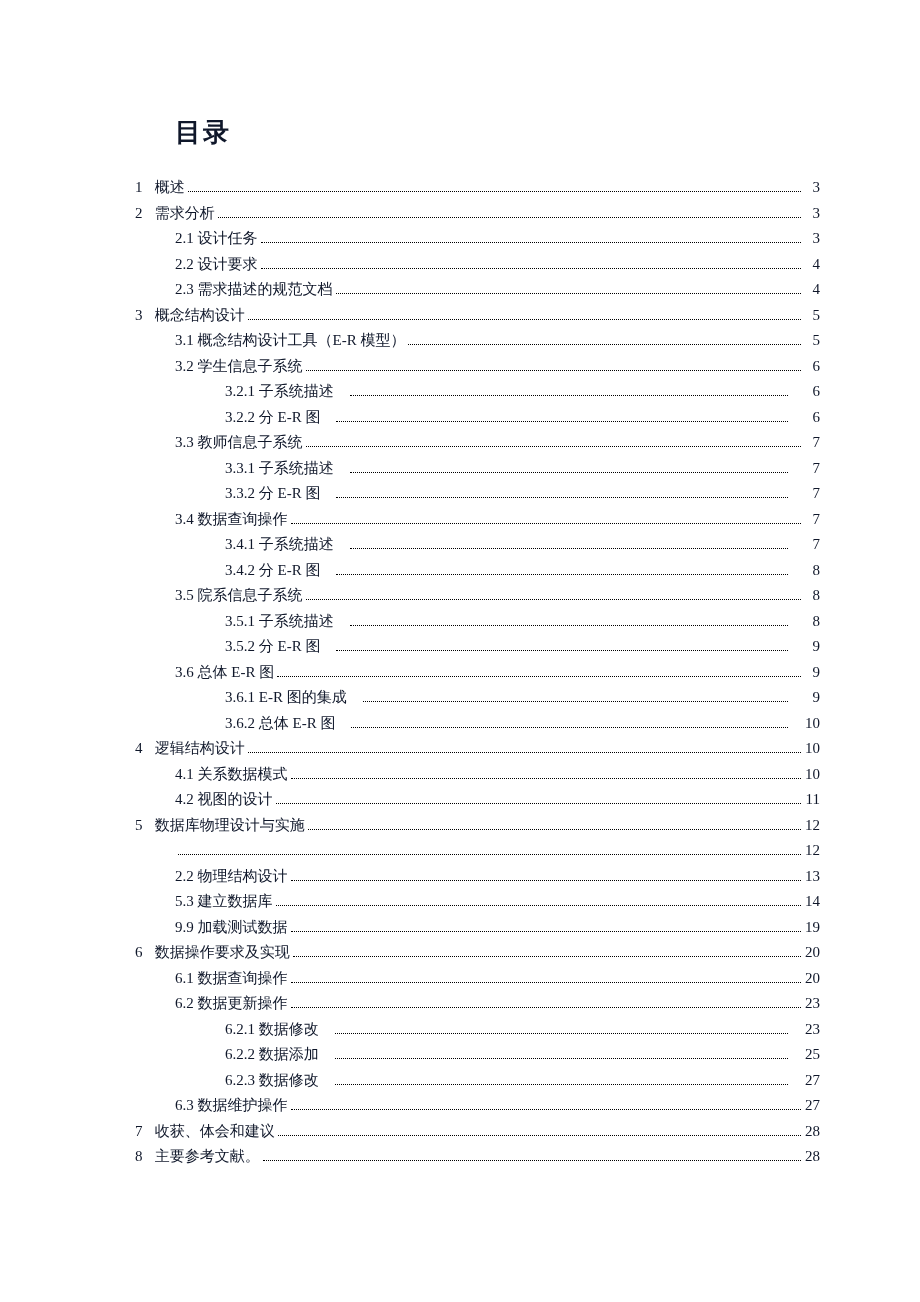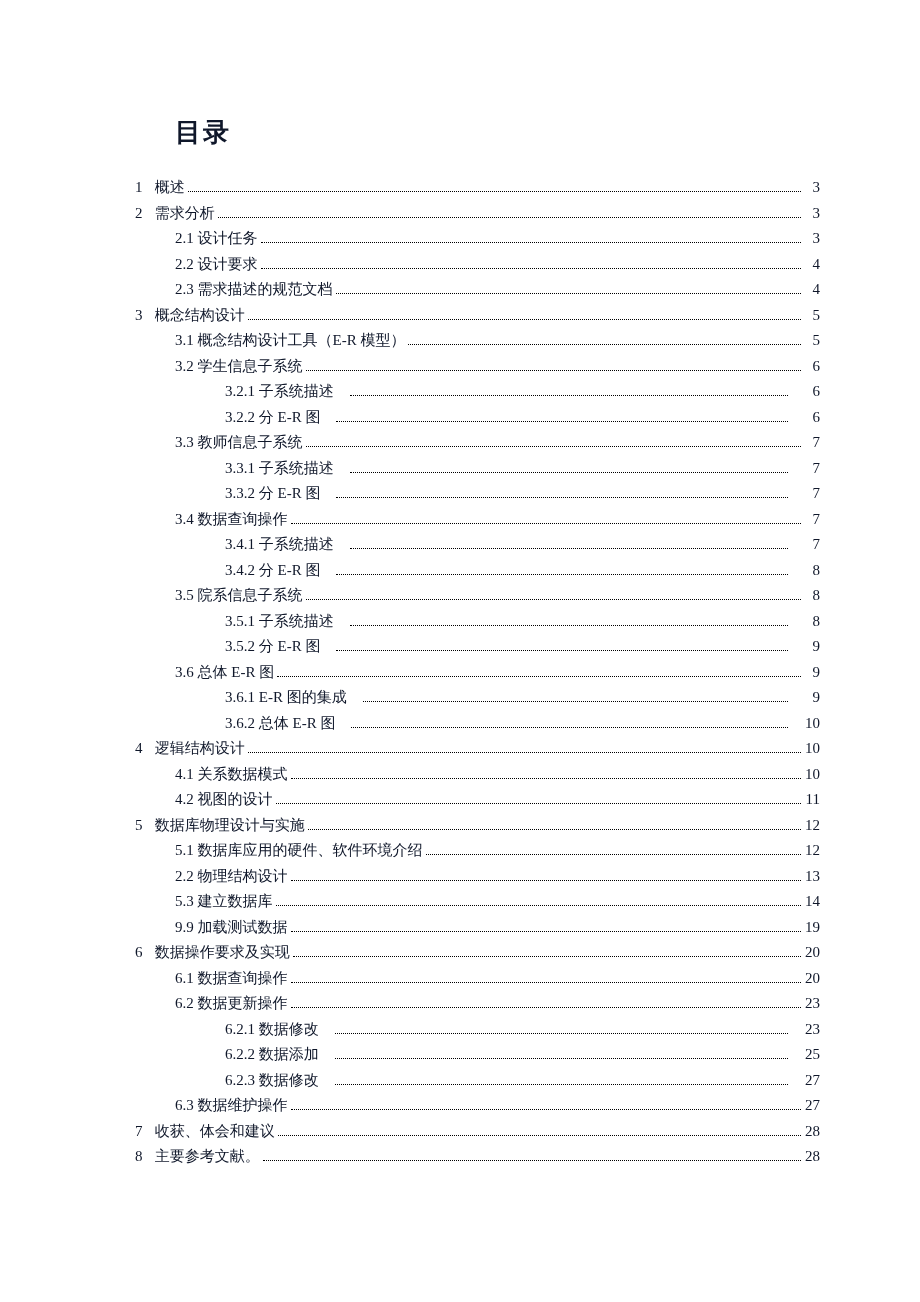--- a/index.html
+++ b/index.html
@@ -179,21 +179,20 @@
         <span class="lead-text"><span class="lead-num">4.2</span><span>  </span><span>视图的设计</span></span>
         <span class="leader"></span>
         <span class="pg">11</span>
       </div>
       <div class="toc-row lvl1">
         <span class="lead-text"><span class="lead-num">5</span><span>  </span><span>数据库物理设计与实施</span></span>
         <span class="leader"></span>
         <span class="pg">12</span>
       </div>
       <div class="toc-row lvl2">
-        <span class="lead-text"><span class="lead-num">5.1</span><span>  </span><span>数据库应用的硬件、软件环境介绍</span></span>
         <span class="leader"></span>
         <span class="pg">12</span>
       </div>
       <div class="toc-row lvl2">
         <span class="lead-text"><span class="lead-num">2.2</span><span>  </span><span>物理结构设计</span></span>
         <span class="leader"></span>
         <span class="pg">13</span>
       </div>
       <div class="toc-row lvl2">
         <span class="lead-text"><span class="lead-num">5.3</span><span>  </span><span>建立数据库</span></span>

